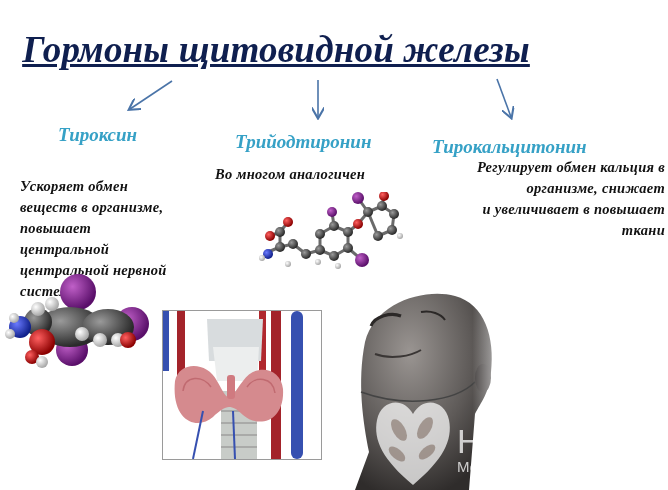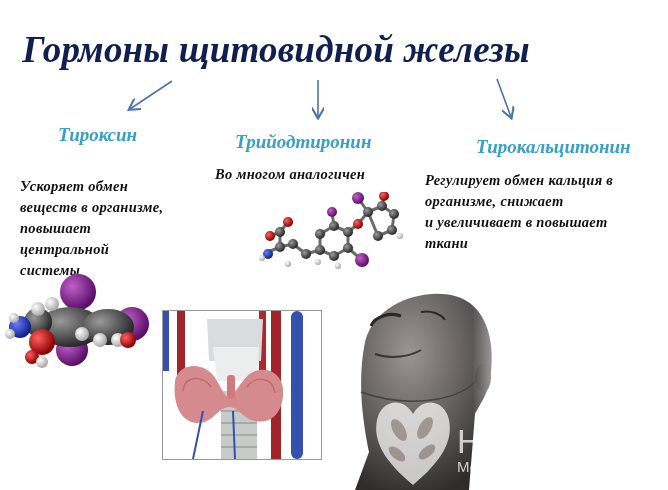--- a/index.html
+++ b/index.html
@@ -1,20 +1,20 @@
 <!DOCTYPE html>
 <html><head>
   <meta charset="utf-8">
   <style>
     html, body { margin: 0; padding: 0; background: #ffffff; }
     body { width: 668px; height: 490px; position: relative; overflow: hidden; font-family: "Liberation Serif", serif; }
     .title {
       position: absolute; left: 0; top: 28px; width: 552px; text-align: center;
       font-family: "Liberation Serif", serif; font-style: italic; font-weight: bold;
-      font-size: 37px; color: #0f1f4f; letter-spacing: 0.2px;
+      font-size: 37px; color: #0f1f4f; letter-spacing: 0.2px; text-decoration: underline;
     }
     .arrows { position: absolute; left: 0; top: 0; width: 668px; height: 140px; }
     .hname {
       position: absolute; font-family: "Liberation Serif", serif; font-style: italic; font-weight: bold;
       font-size: 19px; color: #36a1c6; white-space: nowrap;
     }
     .desc {
       position: absolute; font-family: "Liberation Serif", serif; font-style: italic; font-weight: bold;
       font-size: 14.5px; line-height: 21px; color: #111111; letter-spacing: 0.3px;
     }
@@ -37,30 +37,31 @@
   <line x1="318" y1="80" x2="318" y2="117" stroke="#4a74a8" stroke-width="1.6" marker-end="url(#ah)"></line>
   <line x1="497" y1="79" x2="511" y2="117" stroke="#4a74a8" stroke-width="1.6" marker-end="url(#ah)"></line>
 </svg>
 
 <div class="hname" style="left:58px; top:124px;">Тироксин</div>
 <div class="desc" style="left:20px; top:176px; width:200px;">
   <div>Ускоряет обмен</div>
   <div>веществ в организме,</div>
   <div>повышает</div>
   <div>центральной</div>
+  <div>центральной нервной</div>
   <div>системы</div>
 </div>
 
 <div class="hname" style="left:235px; top:131px;">Трийодтиронин</div>
 <div class="desc" style="left:215px; top:164px; width:200px;">
   <div>Во многом аналогичен</div>
 </div>
 
-<div class="hname" style="left:432px; top:136px;margin-left:44px;">Тирокальцитонин</div>
-<div class="desc" style="left:425px; top:170px; width:240px;">
+<div class="hname" style="left:432px; top:136px;">Тирокальцитонин</div>
+<div class="desc" style="left:425px; top:157px; width:240px;text-align:right;">
   <div>Регулирует обмен кальция в</div>
   <div>организме, снижает</div>
   <div>и увеличивает в повышает</div>
   <div>ткани</div>
 </div>
 
 <svg class="mol" style="left:0; top:272px;" width="160" height="110" viewBox="0 0 160 110">
   <defs>
     <radialGradient id="gI" cx="35%" cy="35%" r="65%">
         <stop offset="0" stop-color="#c060c8"></stop>

